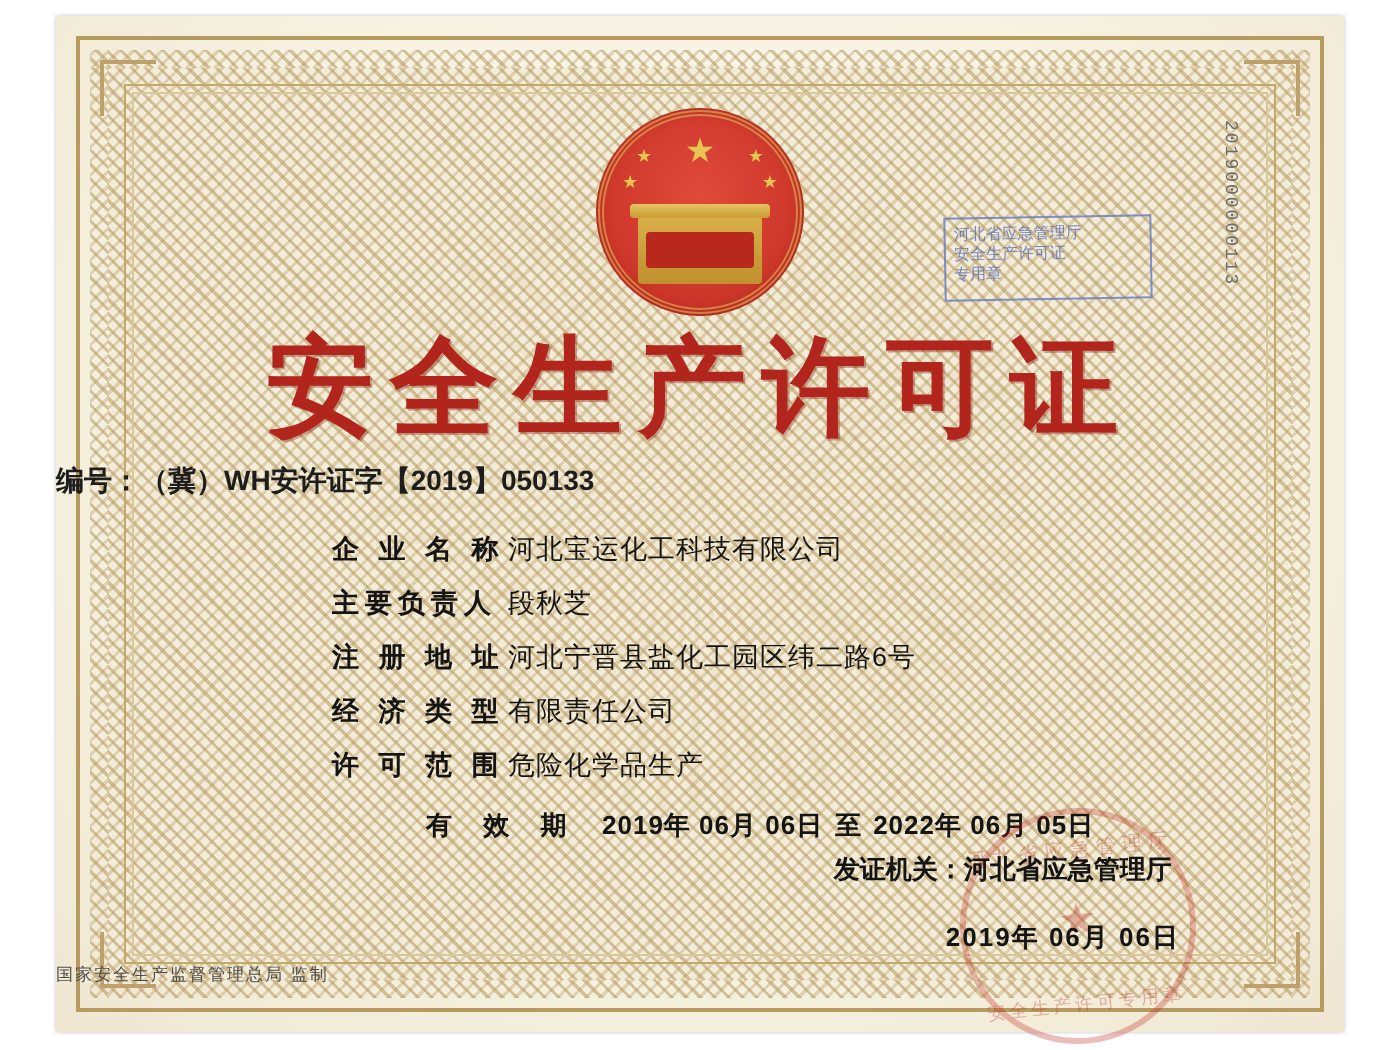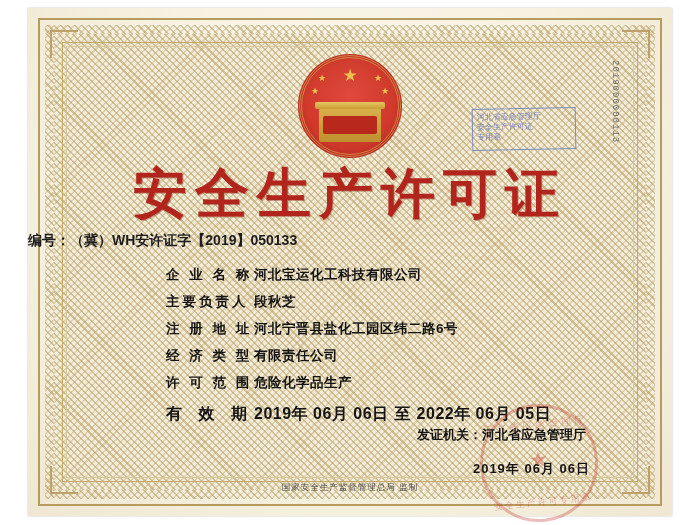--- a/index.html
+++ b/index.html
@@ -238,30 +238,31 @@
     font-size: 13.5px;
     color: #141414;
   }
   .field-label {
     width: 88px;
     flex: none;
     letter-spacing: 3px;
     font-weight: bold;
   }
   .field-value {
-    font-weight: bold;
+    font-weight: normal;
     letter-spacing: 0.5px;
   }
   .valid-row {
     display: flex;
     align-items: center;
     margin-top: 12px;
-    font-size: 16px;
+    font-size: 13px;
     color: #141414;
     font-weight: bold;
+    margin-left: 47px;
   }
   .valid-row .field-label { letter-spacing: 6px; }
   .date-seg { letter-spacing: 0.5px; }
   .date-sep { margin: 0 6px; }
 
   
   .issuer {
     position: absolute;
     right: 82px;
     top: 418px;
@@ -317,21 +318,21 @@
     letter-spacing: 2px;
     white-space: nowrap;
   }
 
   
   .footer {
     position: absolute;
     left: 0;
     right: 0;
     bottom: 22px;
-    text-align: center;
+    text-align: left;
     font-size: 8.5px;
     color: #4c4c4c;
     letter-spacing: 1px;
   }
 </style>
 </head>
 <body>
 
 <div class="page">
   <div class="cert">

